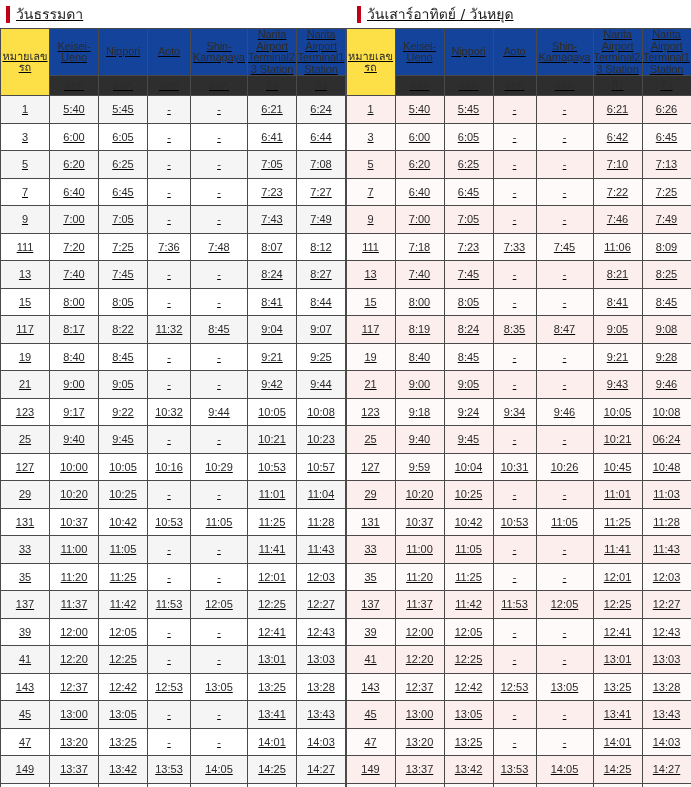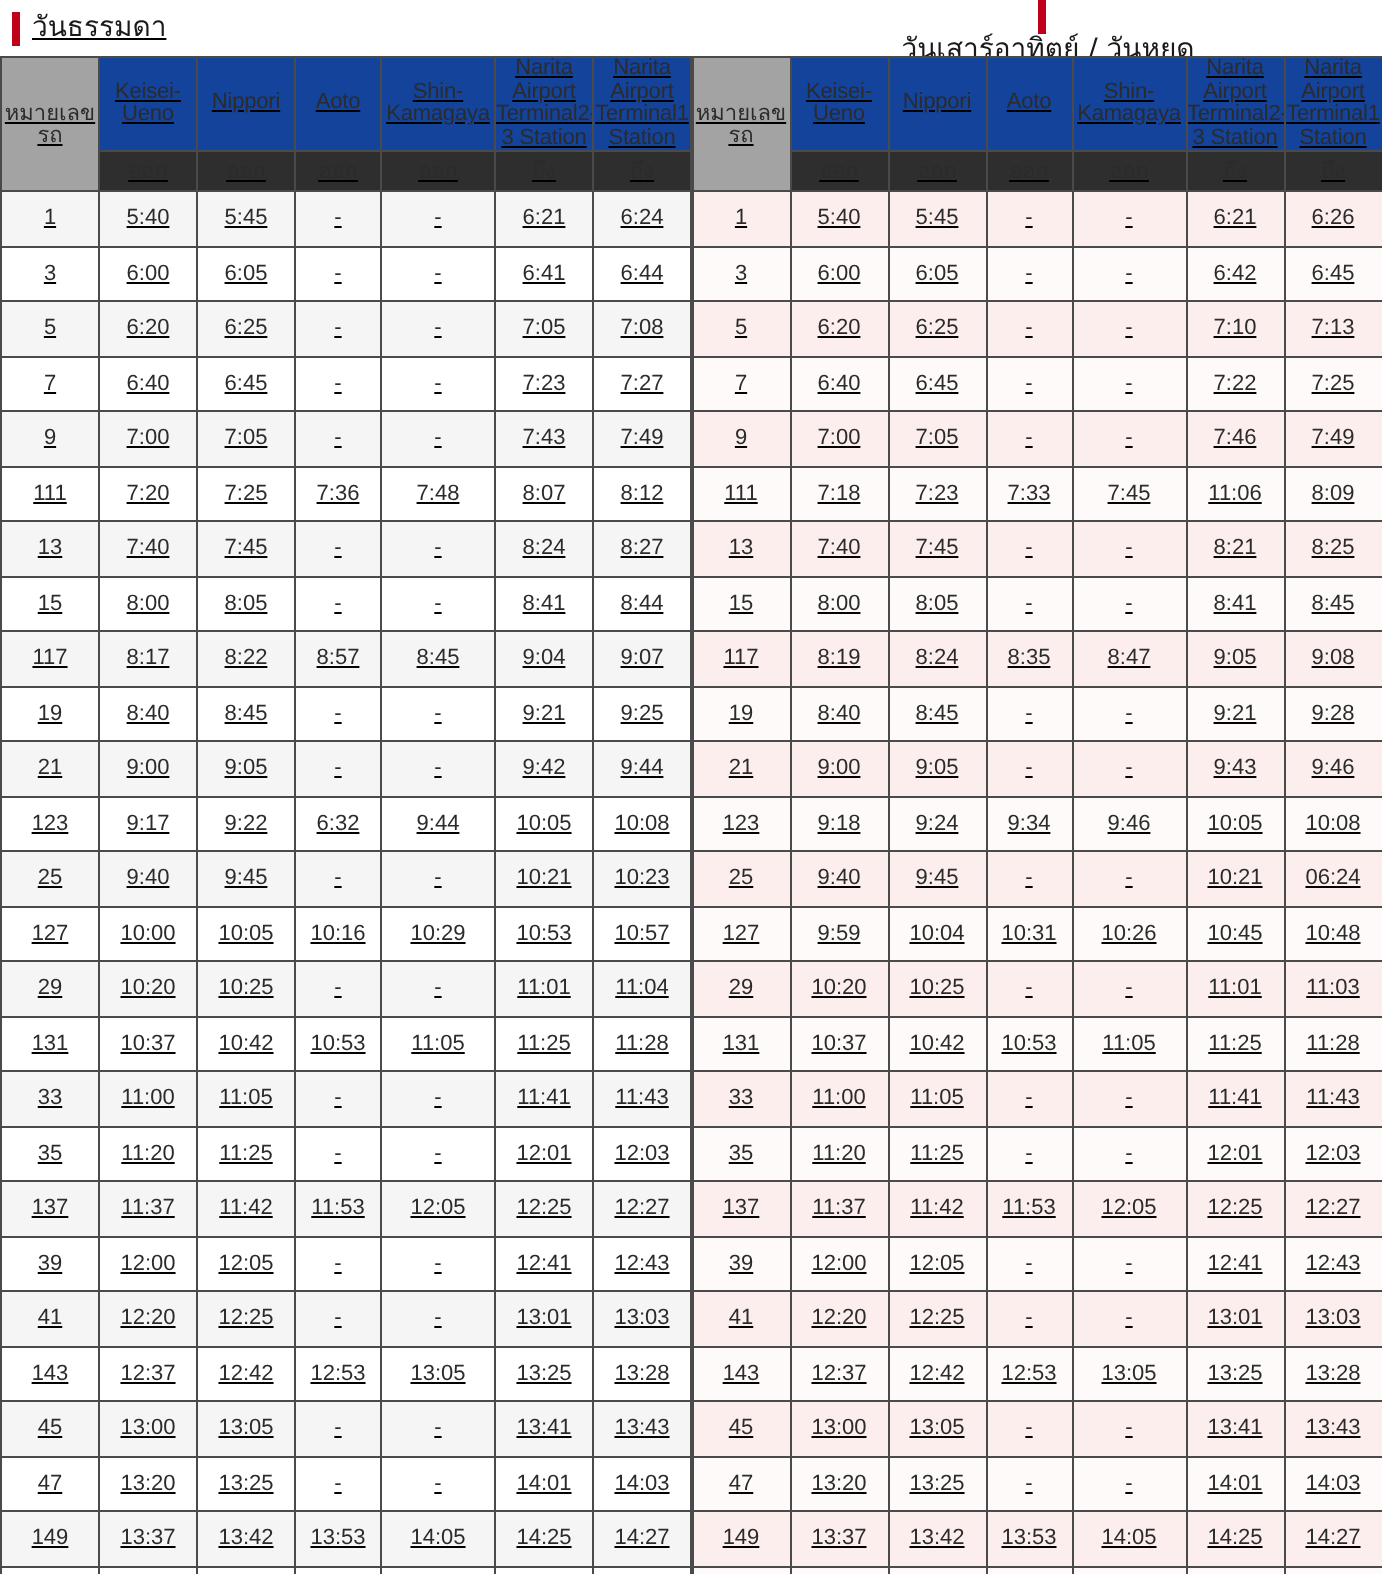--- a/index.html
+++ b/index.html
@@ -27,21 +27,21 @@
     height: 28px;
     align-items: center;
   }
   .title-block {
     display: flex;
     align-items: center;
     height: 28px;
     box-sizing: border-box;
   }
   .title-left  { width: 345px; padding-left: 6px; }
-  .title-right { width: 346px; padding-left: 12px; flex-direction: column; }
+  .title-right { width: 346px; padding-left: 12px; }
   .title-bar {
     width: 4px;
     height: 17px;
     background: #c00018;
     margin-right: 6px;
     flex: 0 0 auto;
   }
   .title-text {
     font-size: 14px;
     line-height: 17px;
@@ -86,21 +86,21 @@
     background: #14439b;
     color: #ffffff;
     font-size: 10.5px;
     font-weight: bold;
     line-height: 11.5px;
     letter-spacing: -0.1px;
     border: 1px solid #2b56ab;
     padding: 1px 0;
   }
   th.hd-no {
-    background: #a3a3a3;
+    background: #fde047;
     color: #ffffff;
     font-weight: normal;
     font-size: 9.5px;
     line-height: 11px;
     font-family: "DejaVu Sans", "Liberation Sans", sans-serif;
     border: 1px solid #2b56ab;
   }
   
   th.sub {
     background: #2e2e2e;
@@ -242,21 +242,21 @@
               <td class="cell num">8:05</td>
               <td class="cell dash">-</td>
               <td class="cell dash">-</td>
               <td class="cell num">8:41</td>
               <td class="cell num">8:44</td>
             </tr>
             <tr class="odd">
               <td class="cell num">117</td>
               <td class="cell num">8:17</td>
               <td class="cell num">8:22</td>
-              <td class="cell num">8:57</td>
+              <td class="cell num">11:32</td>
               <td class="cell num">8:45</td>
               <td class="cell num">9:04</td>
               <td class="cell num">9:07</td>
             </tr>
             <tr class="even">
               <td class="cell num">19</td>
               <td class="cell num">8:40</td>
               <td class="cell num">8:45</td>
               <td class="cell dash">-</td>
               <td class="cell dash">-</td>
@@ -269,21 +269,21 @@
               <td class="cell num">9:05</td>
               <td class="cell dash">-</td>
               <td class="cell dash">-</td>
               <td class="cell num">9:42</td>
               <td class="cell num">9:44</td>
             </tr>
             <tr class="even">
               <td class="cell num">123</td>
               <td class="cell num">9:17</td>
               <td class="cell num">9:22</td>
-              <td class="cell num">6:32</td>
+              <td class="cell num">10:32</td>
               <td class="cell num">9:44</td>
               <td class="cell num">10:05</td>
               <td class="cell num">10:08</td>
             </tr>
             <tr class="odd">
               <td class="cell num">25</td>
               <td class="cell num">9:40</td>
               <td class="cell num">9:45</td>
               <td class="cell dash">-</td>
               <td class="cell dash">-</td>

